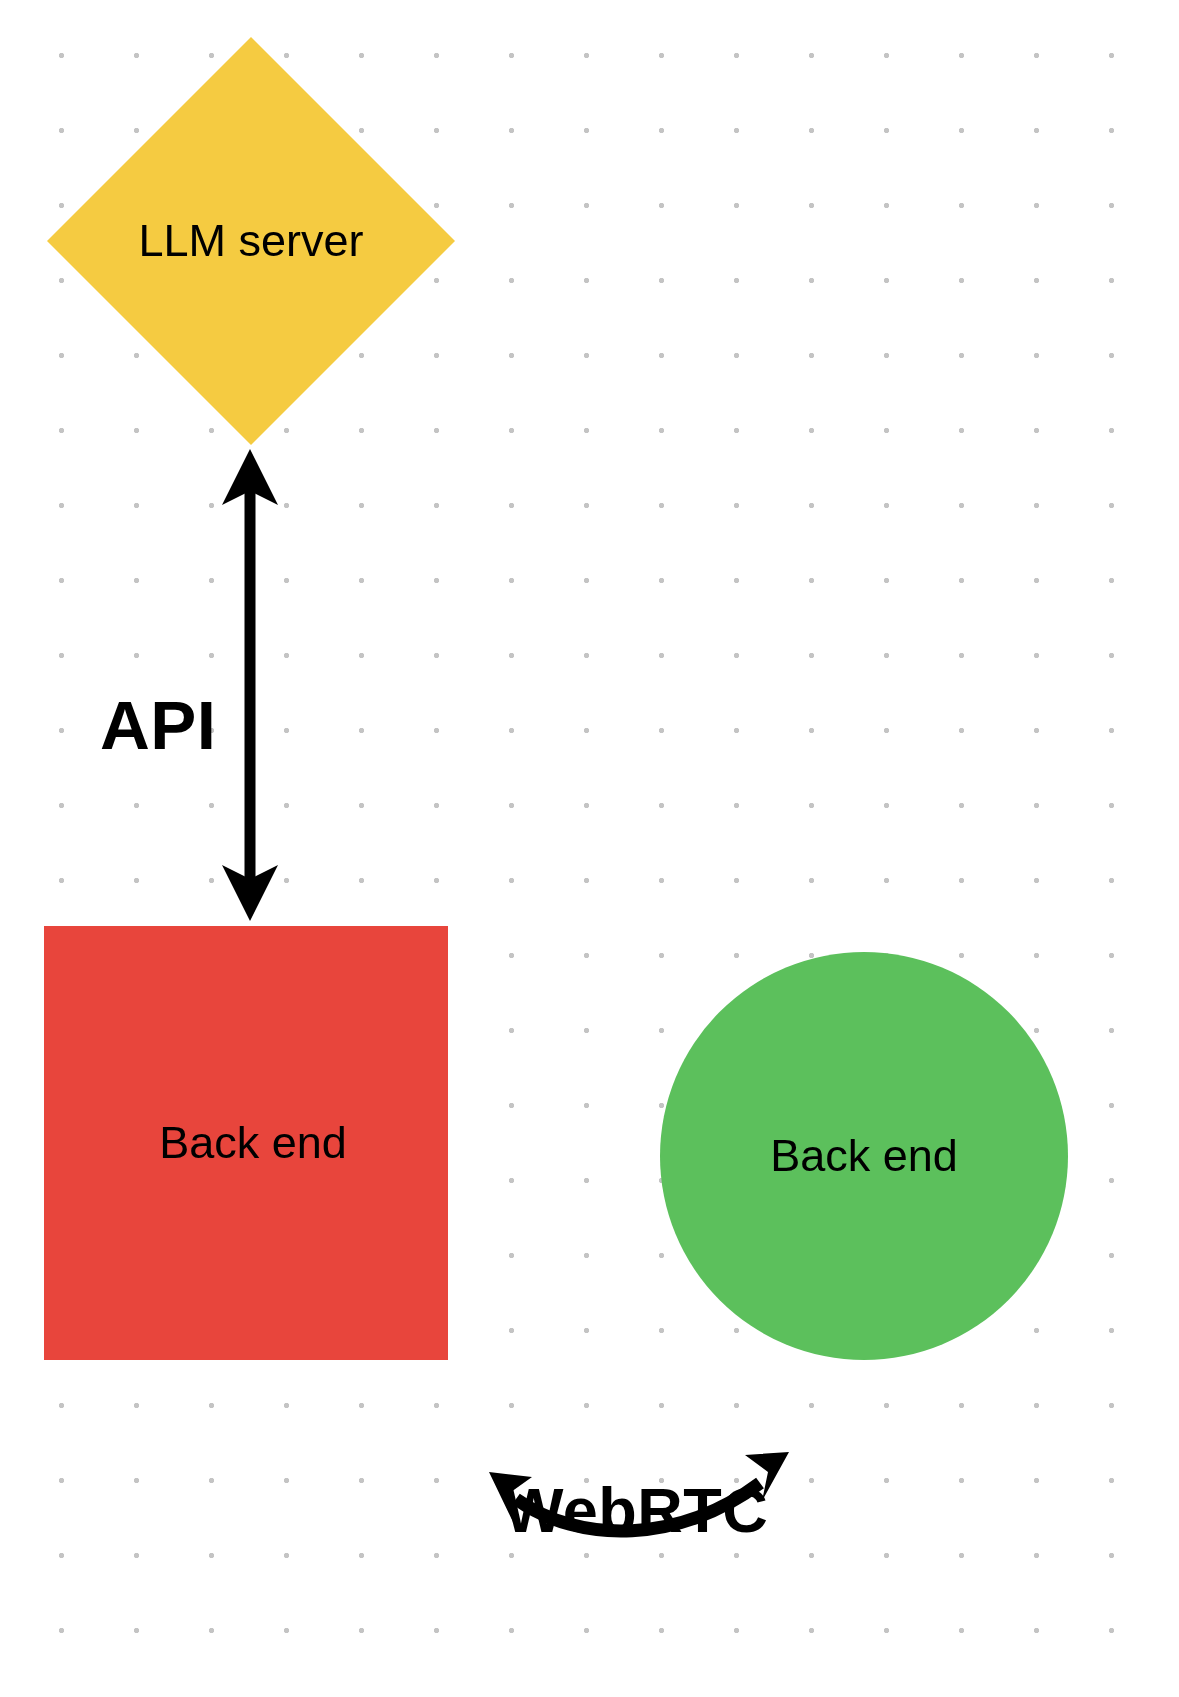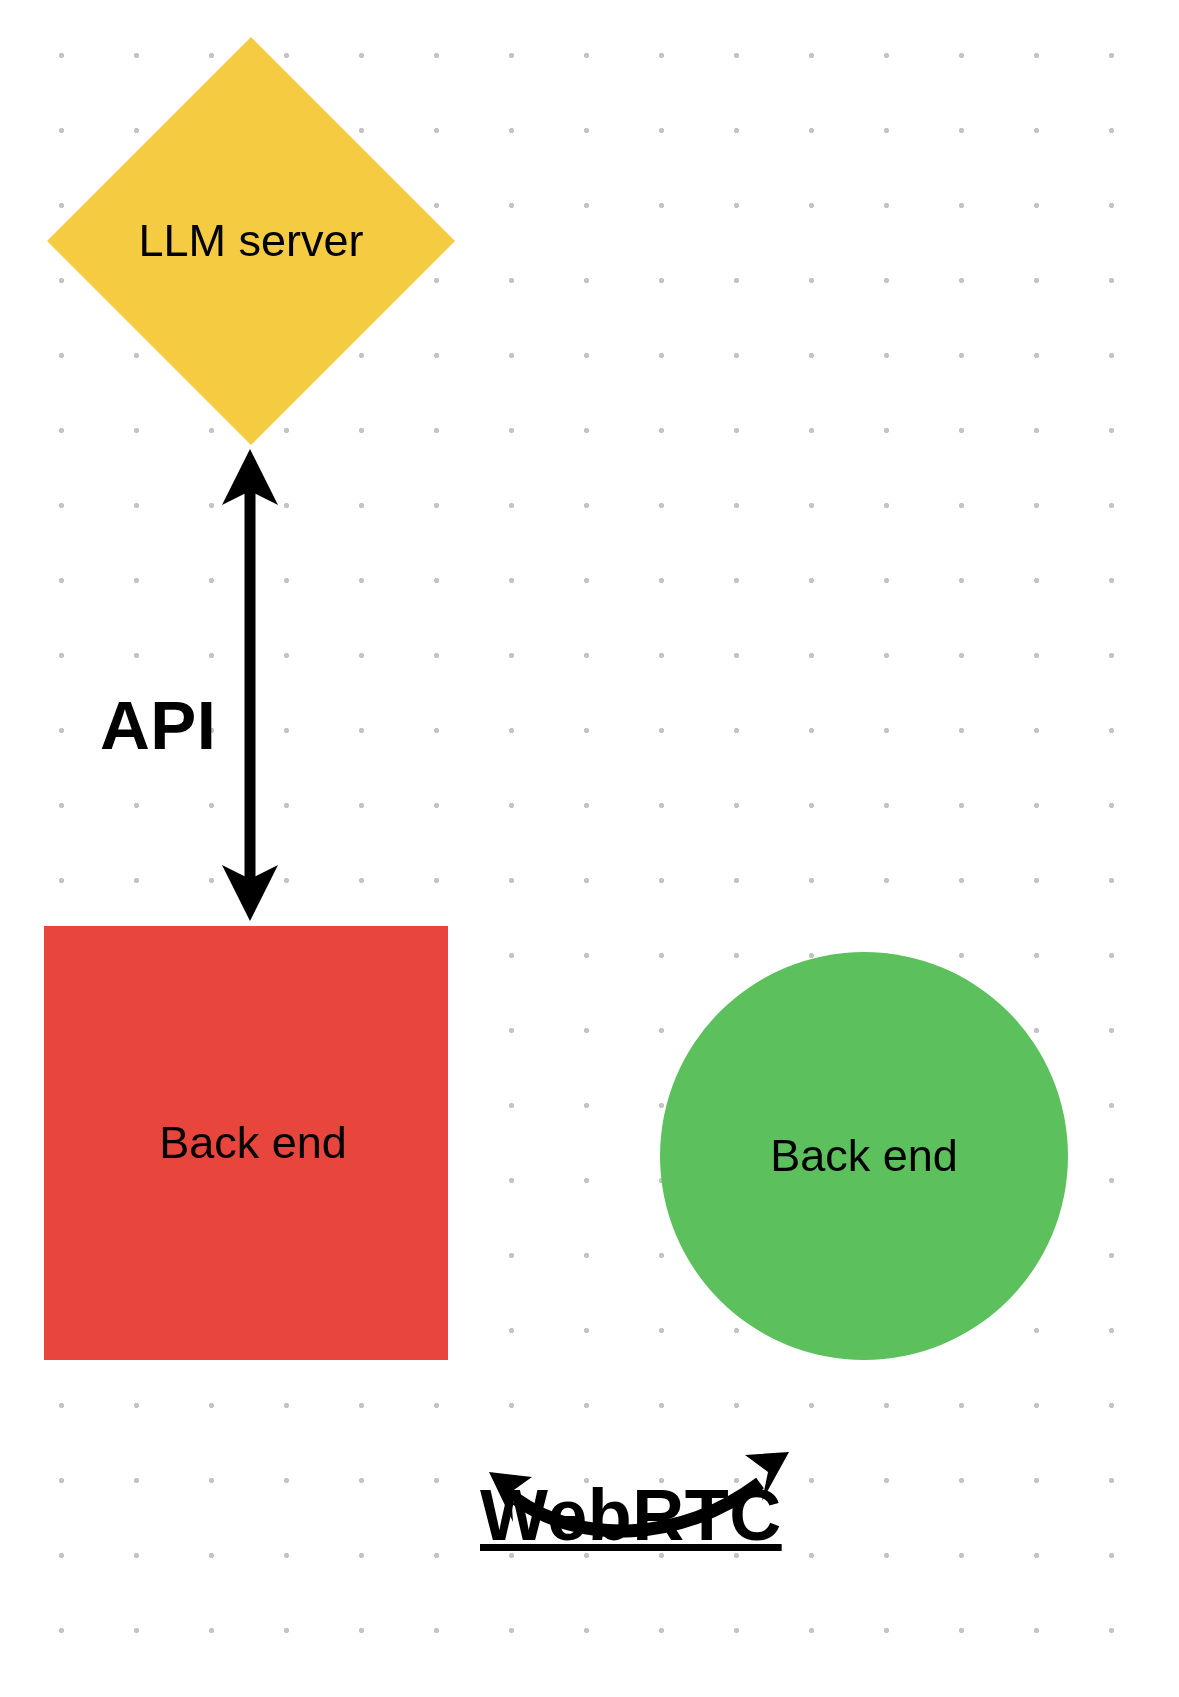--- a/index.html
+++ b/index.html
@@ -109,25 +109,24 @@
     font-weight: bold;
     white-space: nowrap;
   }
   #api-label {
     left: 100px;
     top: 686px;
     font-size: 69px;
     letter-spacing: 0.5px;
   }
   #webrtc-label {
-    left: 480px;
+    left: 504px;
     top: 1474px;
-    font-size: 72px;
+    font-size: 63px;
     letter-spacing: 0.5px;
-    text-decoration: underline;
   }
 </style>
 </head>
 <body>
 
 <div id="canvas">
 
   <svg id="connectors" viewBox="0 0 1179 1697" xmlns="http://www.w3.org/2000/svg">
 
     <g>

